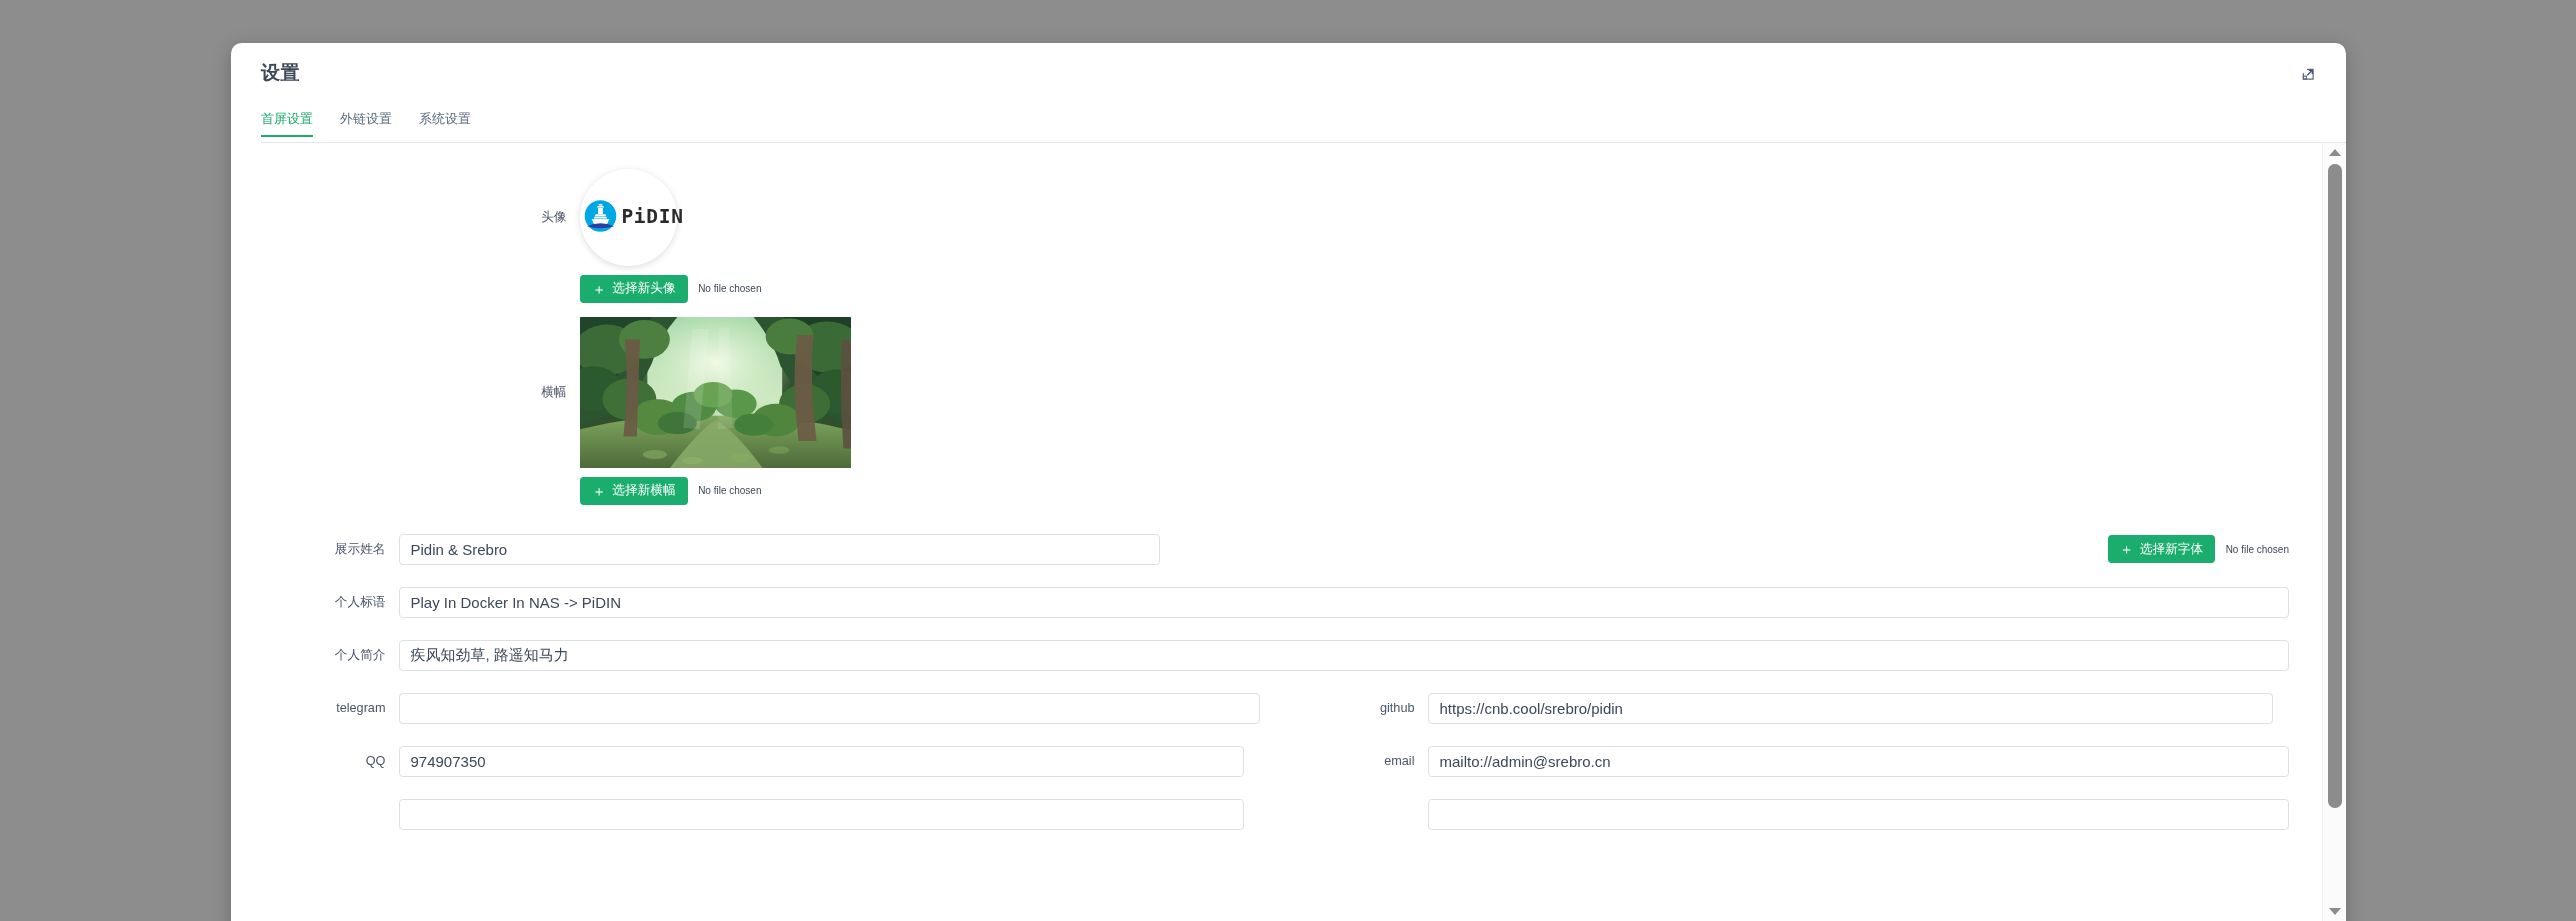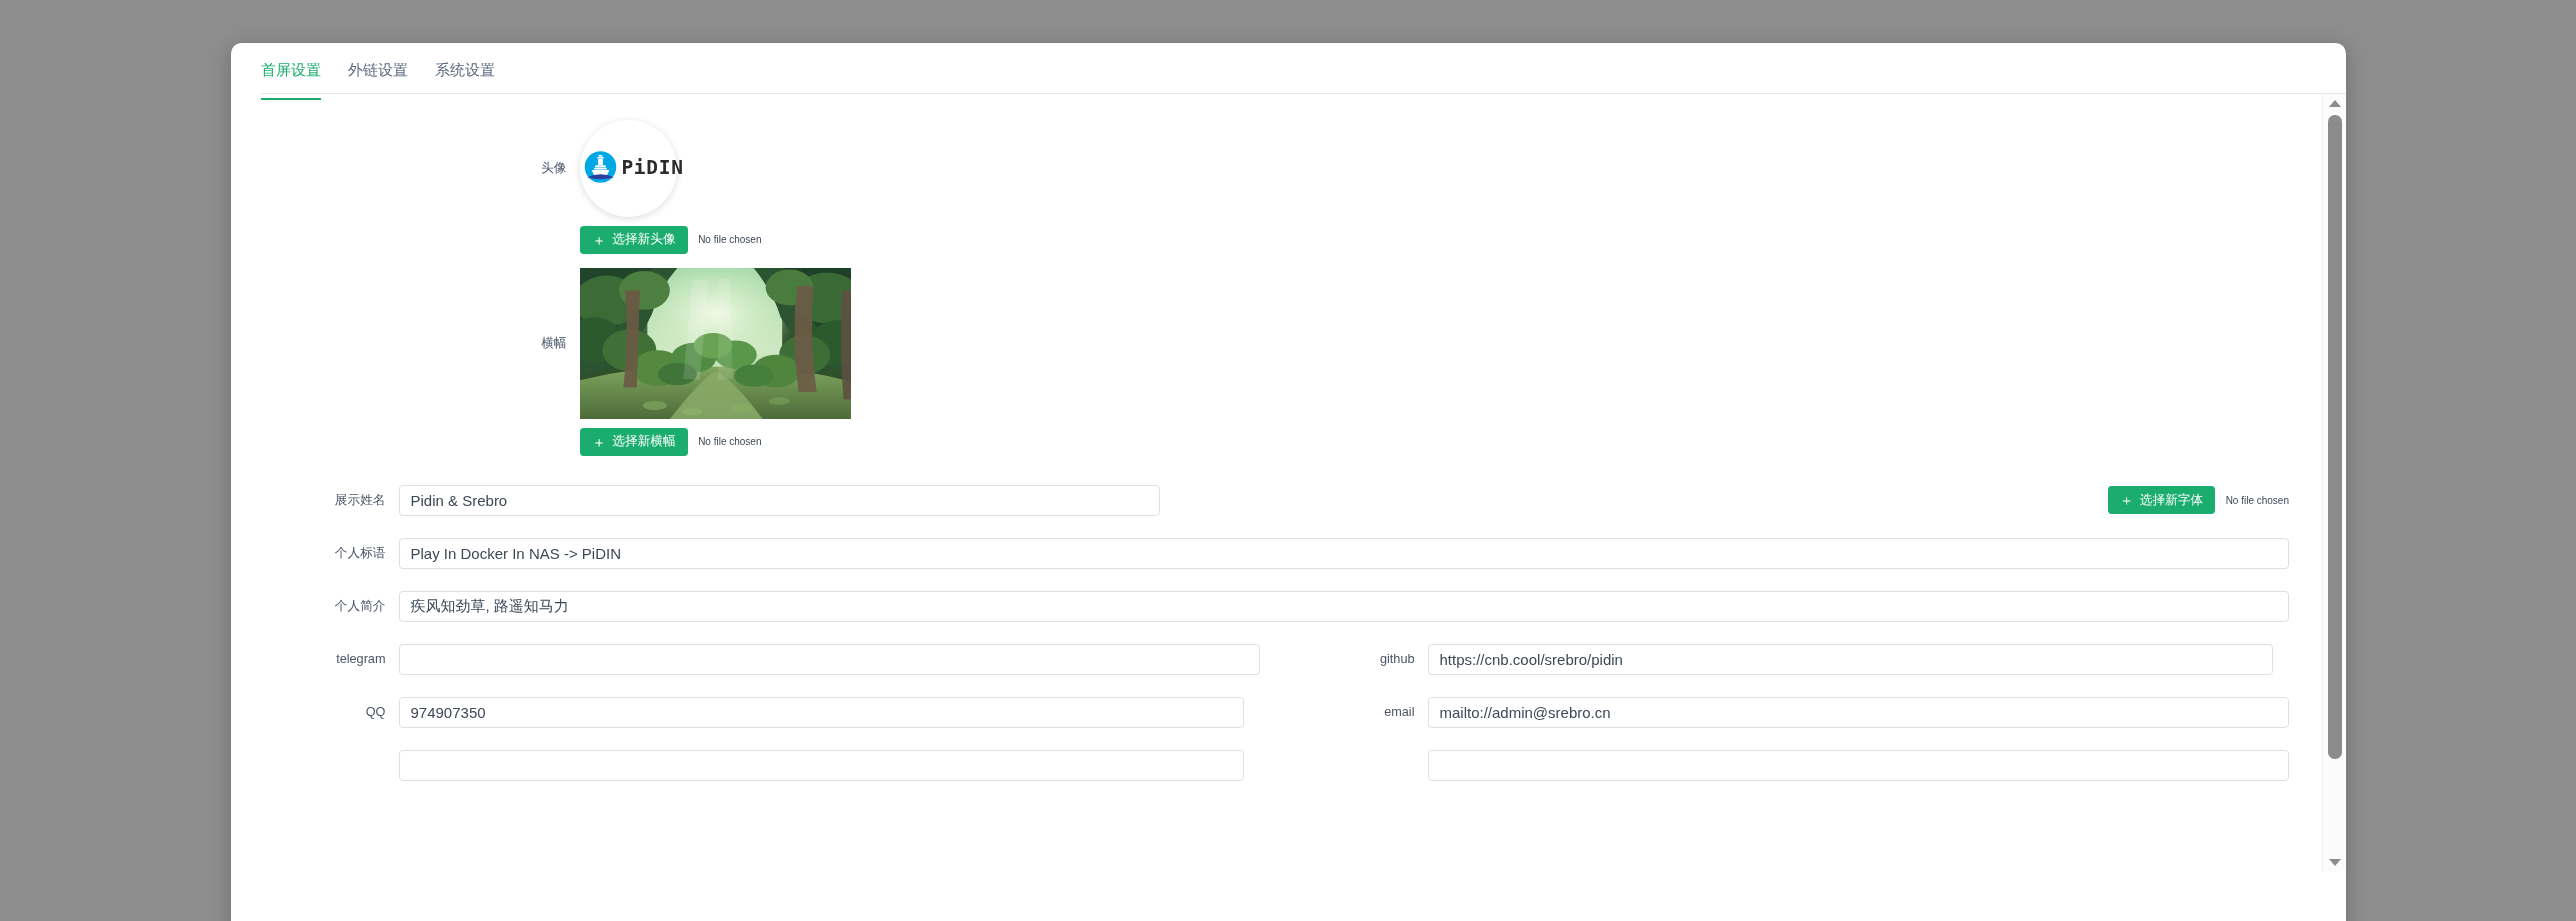--- a/index.html
+++ b/index.html
@@ -57,24 +57,24 @@
     padding: 0 30px;
     height: 33px;
   }
   .tabs-inner {
     display: flex;
     align-items: flex-start;
     gap: 27px;
     height: 100%;
   }
   .tab {
-    font-size: 15px;
+    font-size: 13px;
     color: #5a6a7e;
     cursor: pointer;
-    padding-bottom: 20px;
+    padding-bottom: 9px;
     position: relative;
     white-space: nowrap;
     font-weight: 500;
   }
   .tab.active { color: #1aad6d; }
   .tab.active::after {
     content: "";
     position: absolute;
     left: 0; right: 0; bottom: 0;
     height: 2.2px;
@@ -269,20 +269,31 @@
     cursor: pointer;
   }
 </style>
 </head>
 <body>
 
 <div class="backdrop"></div>
 
 <div class="dialog">
 
+  <div class="dialog-header">
+    <div class="dialog-title">设置</div>
+    <div class="expand-btn">
+      <svg width="16.5" height="16.5" viewBox="0 0 22 22" fill="none" aria-hidden="true">
+        <path d="M4.5 9.5 V17.5 H17.5 V4.5 H9.5" stroke="#5a6a7e" stroke-width="1.6" fill="none" stroke-linejoin="round"></path>
+        <rect x="4.5" y="13.5" width="4" height="4" stroke="#5a6a7e" stroke-width="1.6" fill="none"></rect>
+        <path d="M9.8 12.2 L16.2 5.8" stroke="#3f5370" stroke-width="1.8"></path>
+        <path d="M11.6 5.8 H16.4 V10.6" stroke="#3f5370" stroke-width="1.8" fill="none" stroke-linejoin="round"></path>
+      </svg>
+    </div>
+  </div>
 
   <div class="tabs">
     <div class="tabs-rule"></div>
     <div class="tabs-inner">
       <div class="tab active">首屏设置</div>
       <div class="tab">外链设置</div>
       <div class="tab">系统设置</div>
     </div>
   </div>
 

